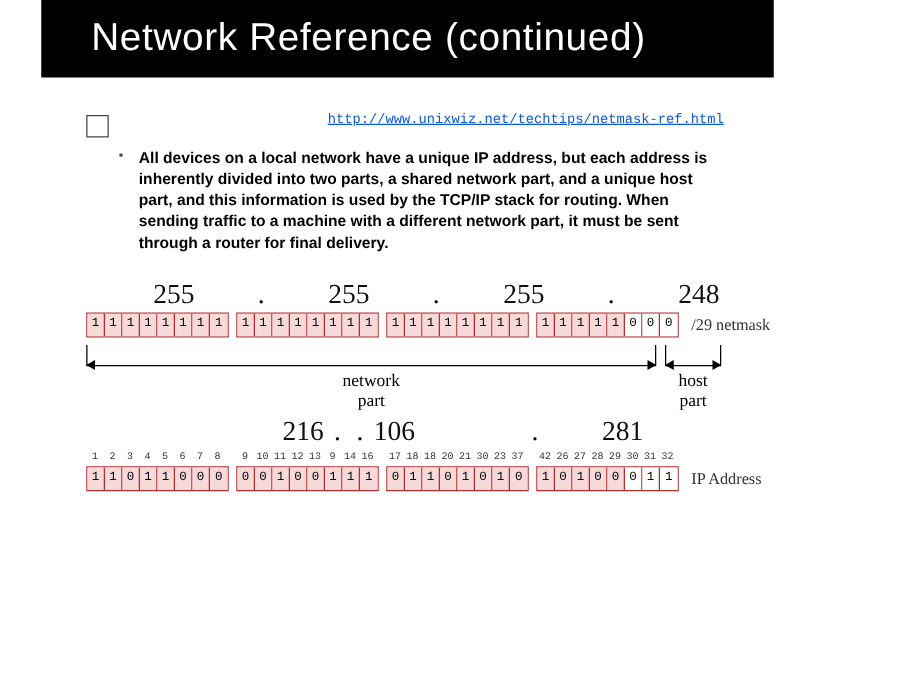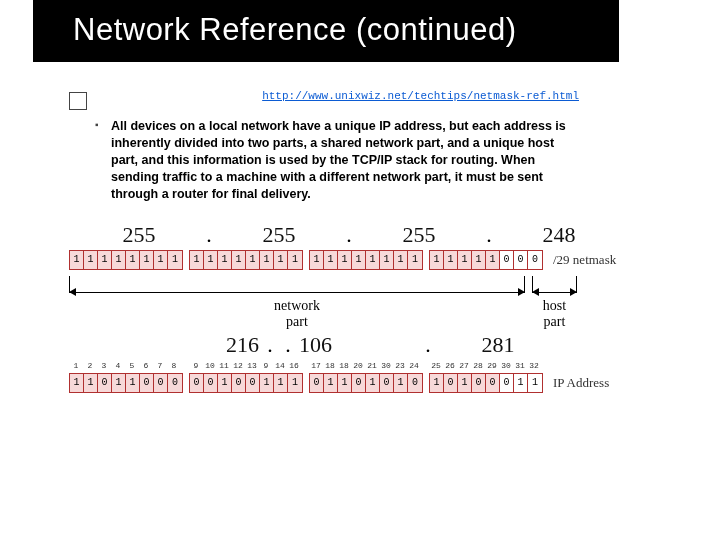--- a/index.html
+++ b/index.html
@@ -317,23 +317,23 @@
           <div class="bit-pos">14</div>
           <div class="bit-pos">16</div>
           <div class="group-sep" style="border-left: 1px solid transparent; border-right: 1px solid transparent;"></div>
           <div class="bit-pos">17</div>
           <div class="bit-pos">18</div>
           <div class="bit-pos">18</div>
           <div class="bit-pos">20</div>
           <div class="bit-pos">21</div>
           <div class="bit-pos">30</div>
           <div class="bit-pos">23</div>
-          <div class="bit-pos">24</div>
+          <div class="bit-pos">37</div>
           <div class="group-sep" style="border-left: 1px solid transparent; border-right: 1px solid transparent;"></div>
-          <div class="bit-pos">25</div>
+          <div class="bit-pos">42</div>
           <div class="bit-pos">26</div>
           <div class="bit-pos">27</div>
           <div class="bit-pos">28</div>
           <div class="bit-pos">29</div>
           <div class="bit-pos">30</div>
           <div class="bit-pos">31</div>
           <div class="bit-pos">32</div>
         </div>
 
       <div class="bits-wrap">

